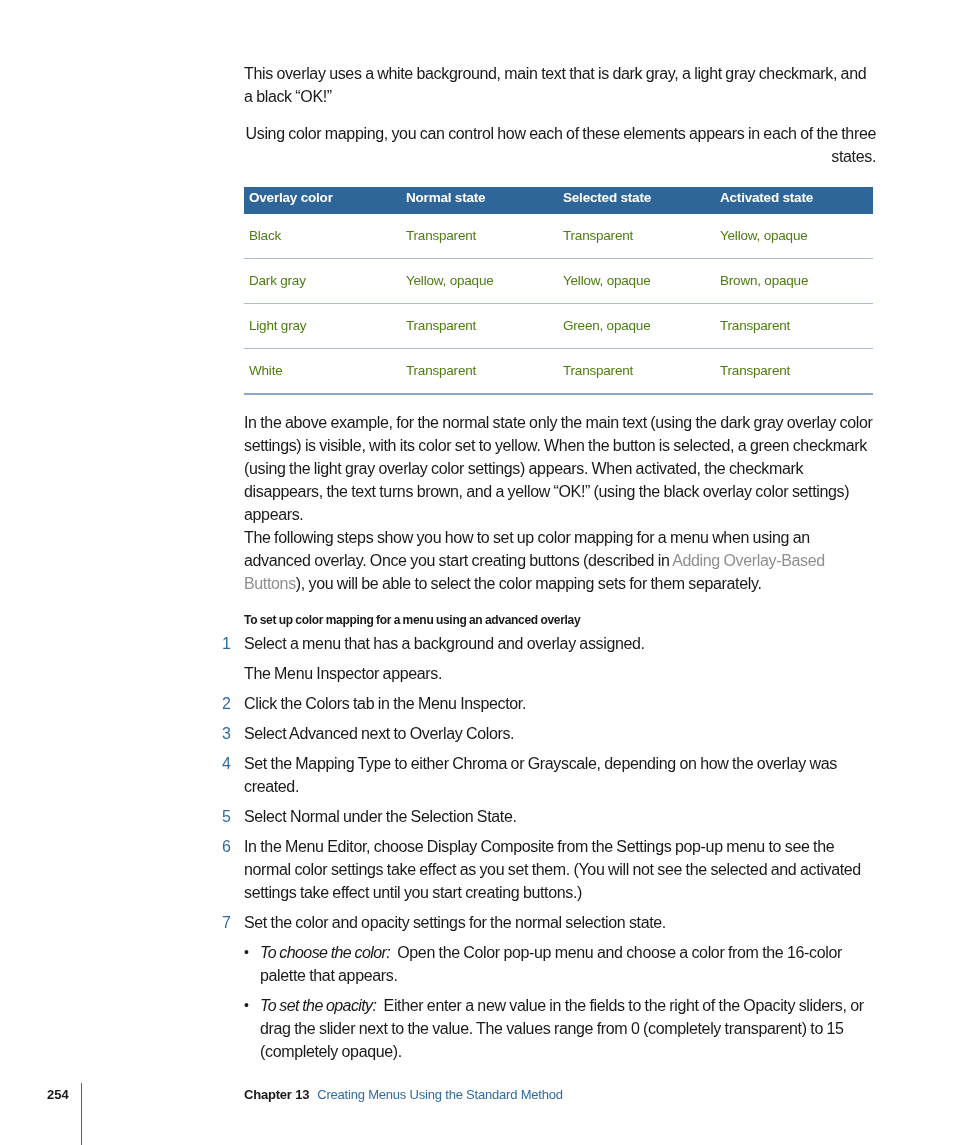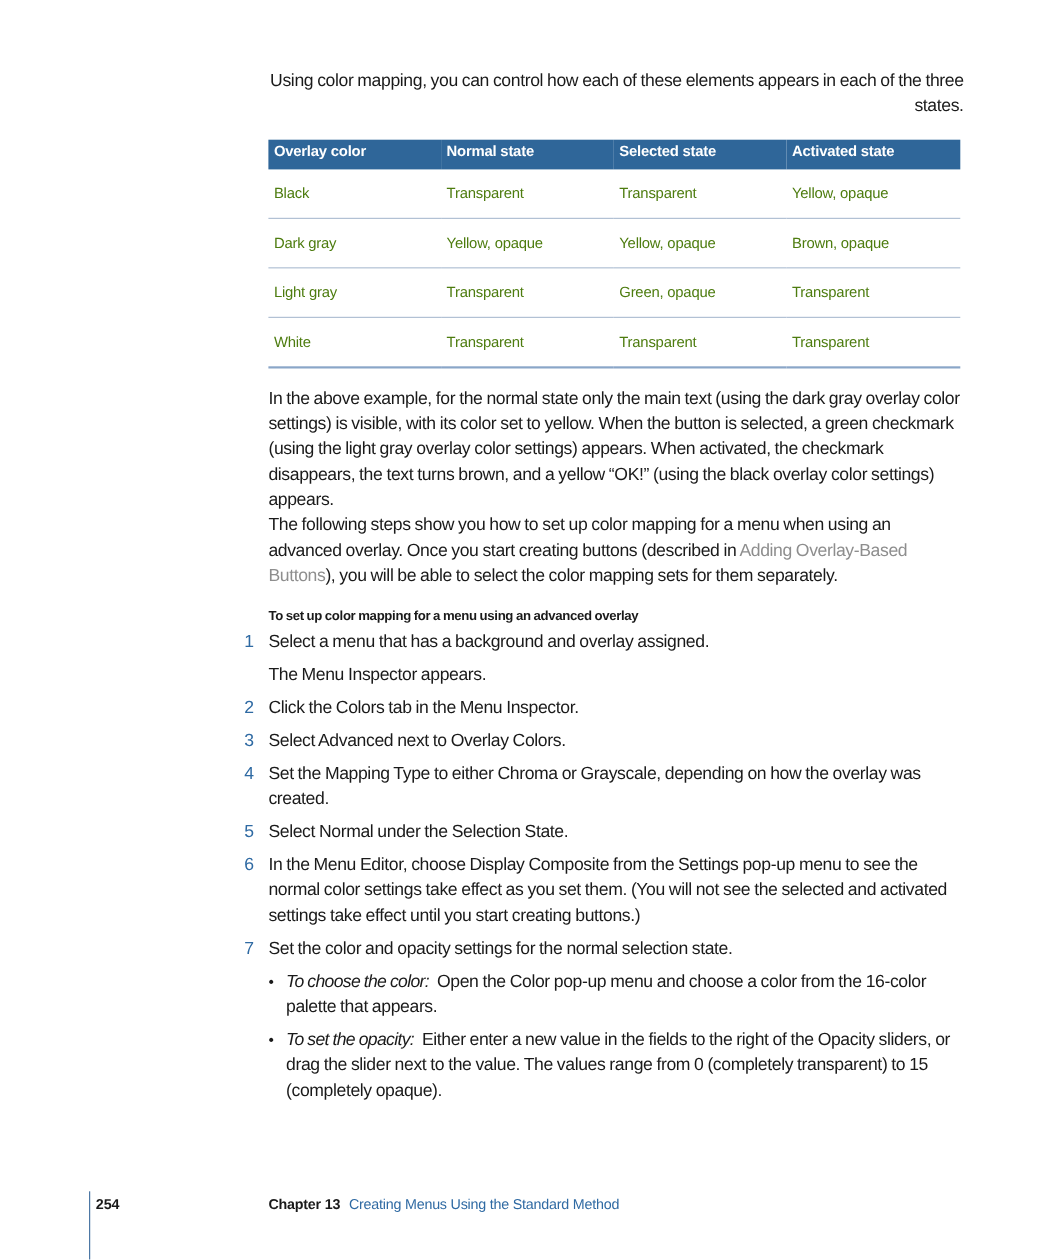--- a/index.html
+++ b/index.html
@@ -134,21 +134,20 @@
       height: 62px;
       background: #3a6a9c;
     }
     .page-number {
       position: absolute;
       left: 47px;
       top: 1087px;
       font-size: 13px;
       font-weight: bold;
       color: #1a1a1a;
-      margin-left: 40px;
     }
     .footer-chapter {
       position: absolute;
       left: 244px;
       top: 1087px;
       font-size: 13px;
       letter-spacing: -0.2px;
     }
     .footer-chapter .chap {
       font-weight: bold;
@@ -157,20 +156,21 @@
     }
     .footer-chapter .title {
       color: #2f6aa3;
     }
   </style>
 </head>
 <body>
 
 <div class="content">
 
+  <p class="body p1">This overlay uses a white background, main text that is dark gray, a light gray checkmark, and a black “OK!”</p>
   <p class="body p2">Using color mapping, you can control how each of these elements appears in each of the three states.</p>
 
   <table class="colors">
     <thead>
       <tr>
         <th>Overlay color</th>
         <th>Normal state</th>
         <th>Selected state</th>
         <th>Activated state</th>
       </tr>

